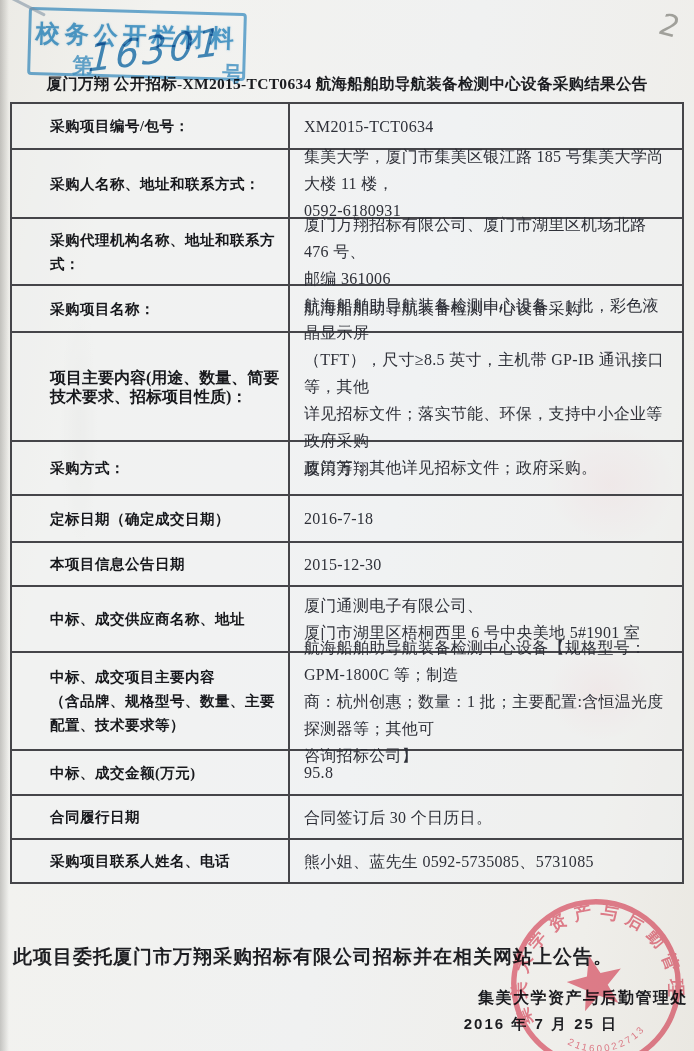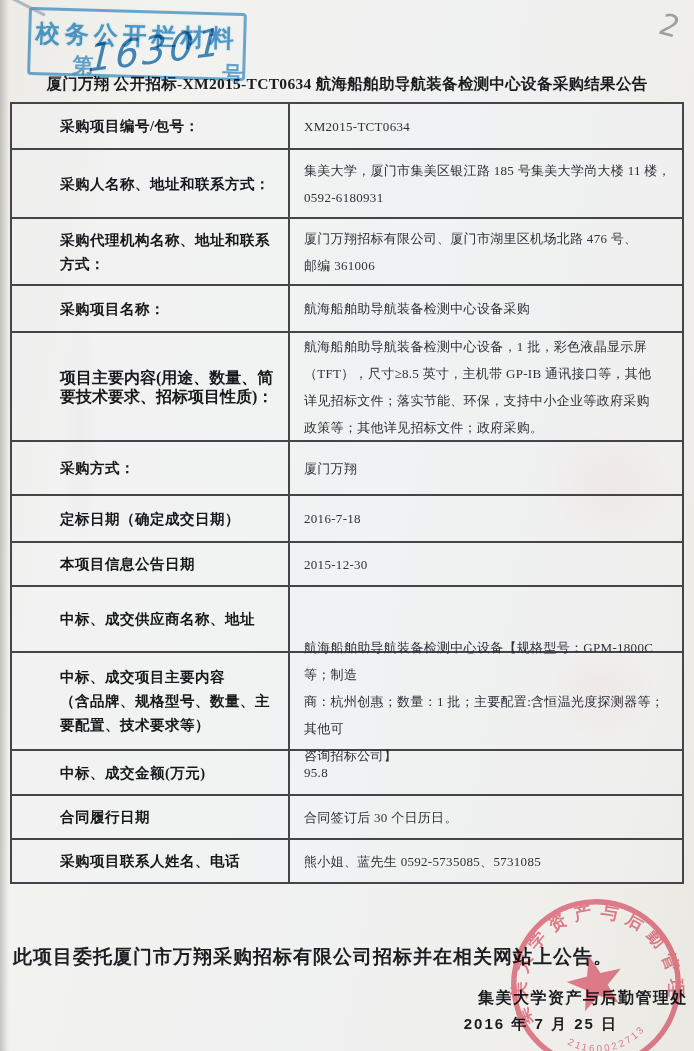--- a/index.html
+++ b/index.html
@@ -46,25 +46,25 @@
   
   .info-table{
     position:absolute;left:10px;top:102px;width:674px;box-sizing:border-box;
     border:2px solid #454549;background:rgba(242,244,246,.35);z-index:1;
   }
   .row{display:flex;border-top:2px solid #454549;}
   .row:first-child{border-top:none;}
   .cell{box-sizing:border-box;display:flex;align-items:center;}
   .label{
     width:278px;border-right:2px solid #454549;
-    padding:3px 8px 3px 48px;font-size:14.5px;font-weight:600;
+    padding:3px 8px 3px 38px;font-size:14.5px;font-weight:600;
     letter-spacing:.5px;line-height:24px;color:#17181c;white-space:pre-line;
   }
   .value{
-    flex:1;padding:3px 10px 3px 14px;font-size:13px;line-height:27px;
+    flex:1;padding:3px 10px 3px 14px;font-size:16px;line-height:27px;
     color:#2e3038;white-space:pre-line;letter-spacing:.3px;
   }
   .r0{height:44px}.r1{height:67px}.r2{height:65px}.r3{height:45px}.r4{height:107px}
   .r5{height:52px}.r6{height:45px}.r7{height:42px}.r8{height:64px}.r9{height:96px}
   .r10{height:43px}.r11{height:42px}.r12{height:64px}.r13{height:42px}
   .r4 .label{font-size:16px;line-height:19px;letter-spacing:0;}
   
   .footer-note{
     position:absolute;left:13px;top:944px;font-size:19px;font-weight:600;
     letter-spacing:1px;color:#1d1e22;z-index:2;
@@ -145,20 +145,22 @@
     <div class="row r6">
       <div class="cell label">定标日期（确定成交日期）</div>
       <div class="cell value">2016-7-18</div>
     </div>
     <div class="row r7">
       <div class="cell label">本项目信息公告日期</div>
       <div class="cell value">2015-12-30</div>
     </div>
     <div class="row r8">
       <div class="cell label">中标、成交供应商名称、地址</div>
+      <div class="cell value">厦门通测电子有限公司、
+厦门市湖里区梧桐西里 6 号中央美地 5#1901 室</div>
     </div>
     <div class="row r9">
       <div class="cell label">中标、成交项目主要内容
 （含品牌、规格型号、数量、主要配置、技术要求等）</div>
       <div class="cell value">航海船舶助导航装备检测中心设备【规格型号：GPM-1800C 等；制造
 商：杭州创惠；数量：1 批；主要配置:含恒温光度探测器等；其他可
 咨询招标公司】</div>
     </div>
     <div class="row r10">
       <div class="cell label">中标、成交金额(万元)</div>

